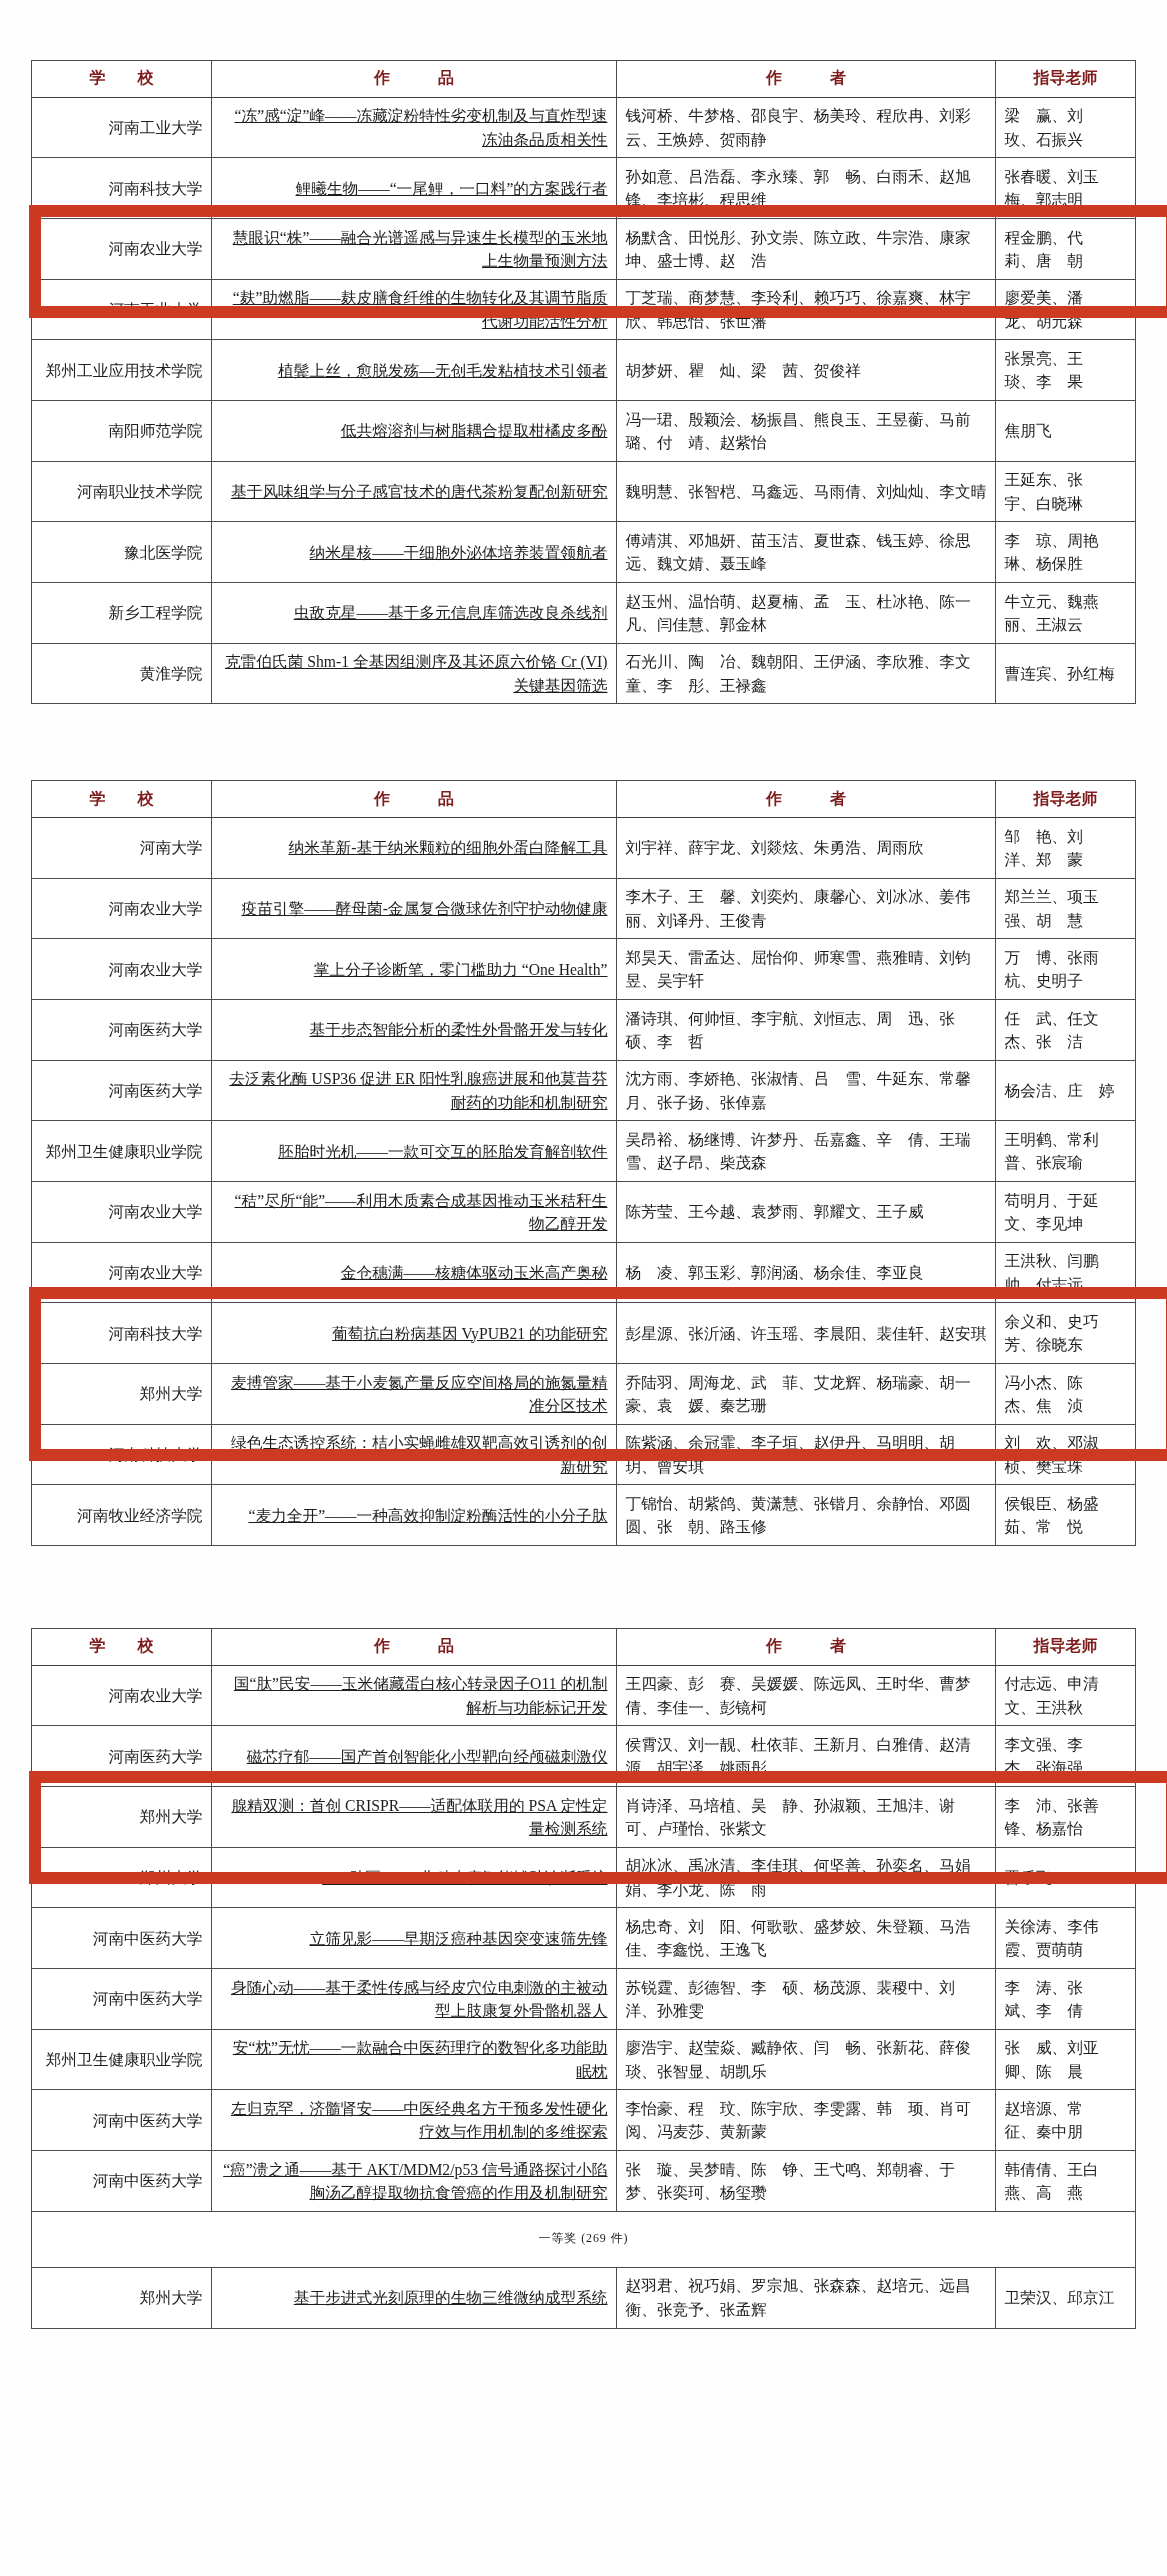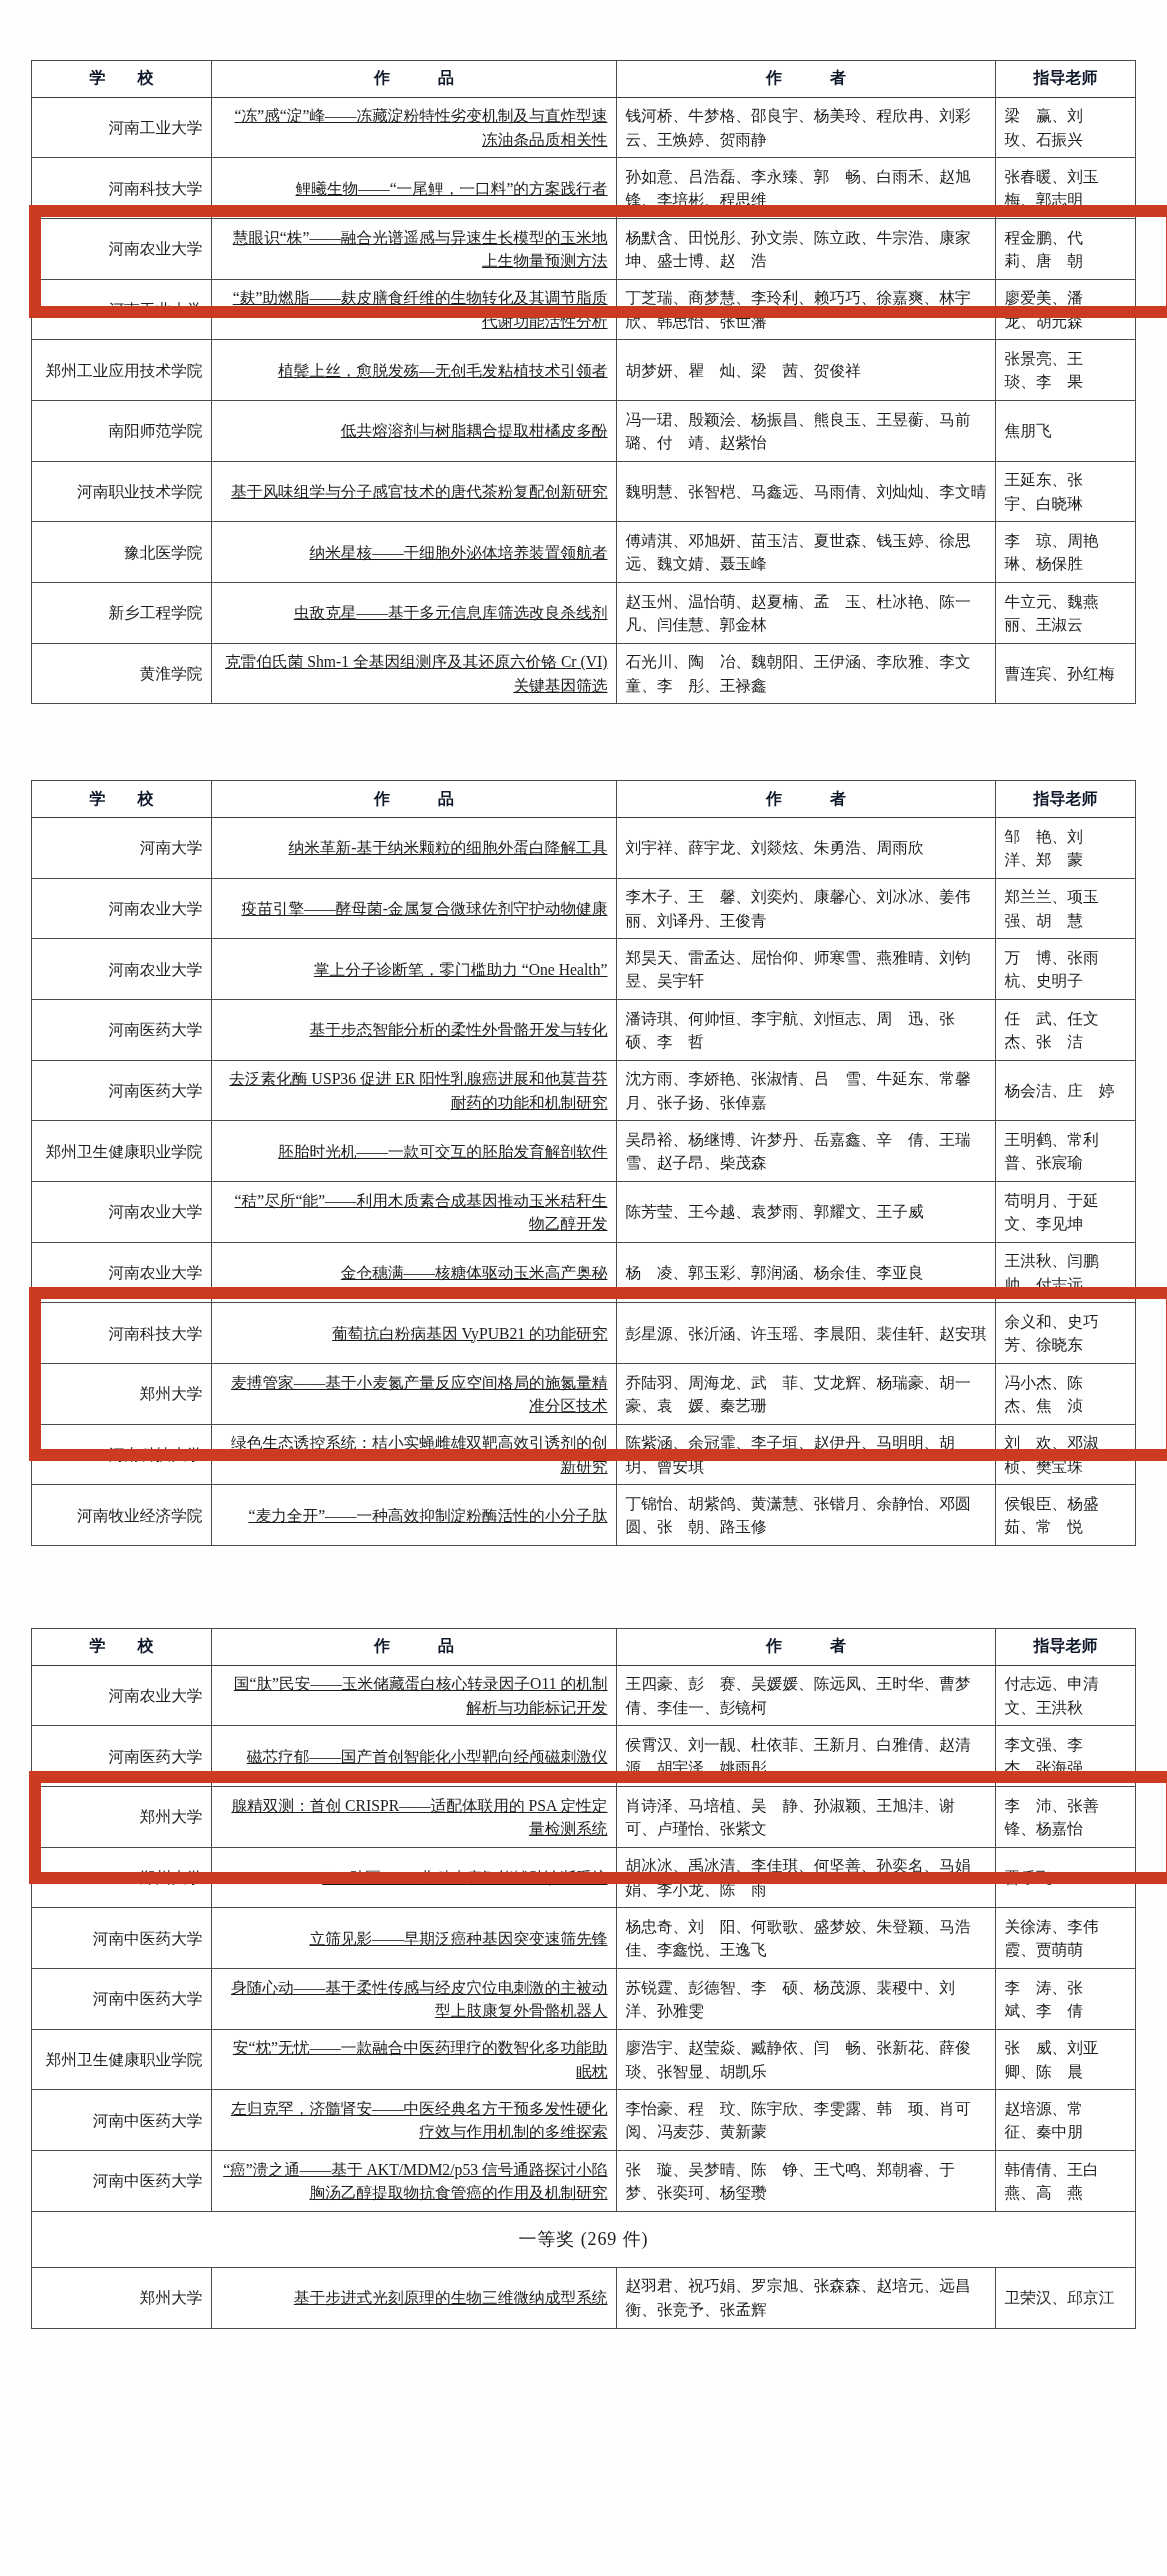--- a/index.html
+++ b/index.html
@@ -19,35 +19,35 @@
   #table-2{margin-top:76px;}
   #table-3{margin-top:82px;}
   table.award col.c-school{width:180px;}
   table.award col.c-work{width:405px;}
   table.award col.c-authors{width:379px;}
   table.award col.c-advisors{width:140px;}
   table.award th{
     font-family:"Liberation Sans","DejaVu Sans",sans-serif;
     font-weight:700;font-size:16px;text-align:center;
     border:0.9px solid #4c4c4c;border-bottom:1.4px solid #3d3d3d;
-    height:32px;padding:1.9px 3.8px;background:#fff;color:#0f172a;
+    height:32px;padding:1.9px 3.8px;background:#fff;color:#7f1d1d;
   }
   table.award td{
     border:0.9px solid #4c4c4c;
     font-size:15.7px;line-height:1.48;
     padding:6.6px 8.5px;vertical-align:middle;
     word-break:break-all;
   }
   tr.data-row{height:59px;}
   td.cell-school{text-align:right;padding:6.6px 3.8px;}
   td.cell-work{text-align:right;text-decoration:underline;}
   td.cell-authors{text-align:left;}
   td.cell-advisors{text-align:left;padding:6.6px 6.6px;}
   tr.section-row td{
-    text-align:center;height:42px;font-size:18px;
+    text-align:center;height:42px;font-size:12px;
     letter-spacing:0.9px;
   }
   .hl-box{
     position:absolute;
     border:12.3px solid #cd3a22;
     pointer-events:none;
     z-index:5;
   }
 </style>
 </head>

